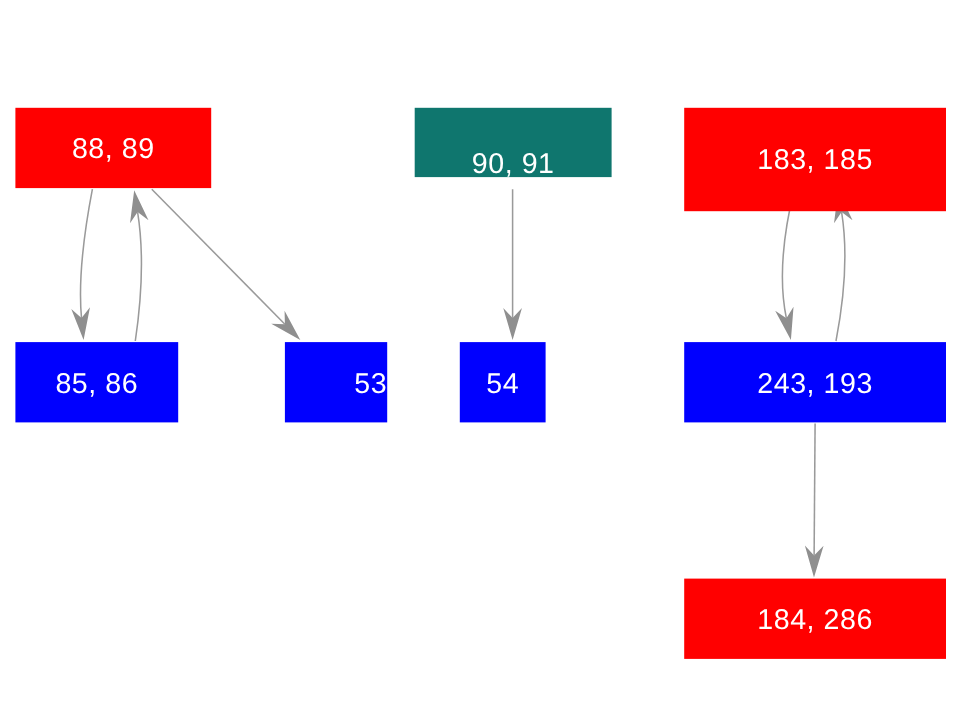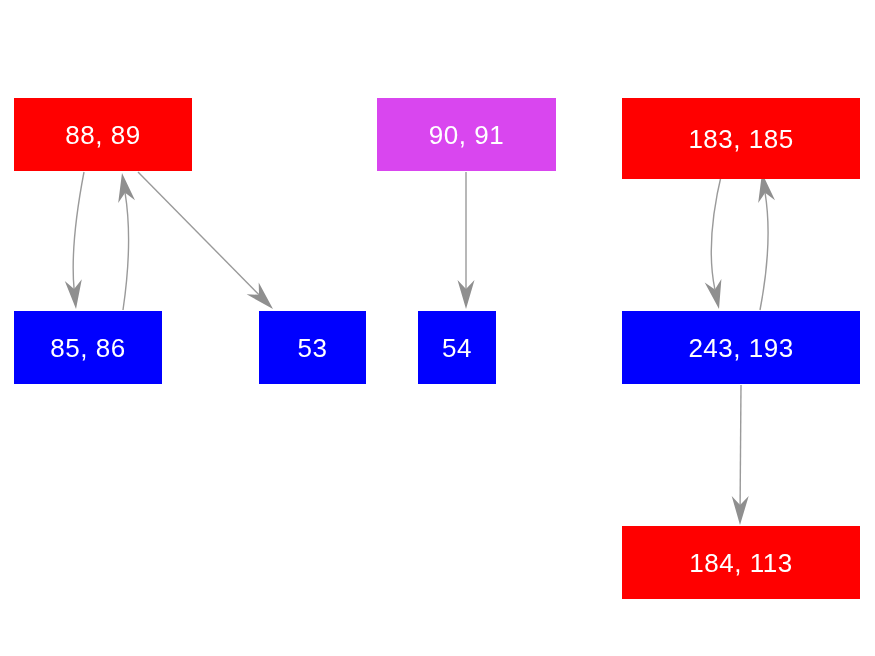--- a/index.html
+++ b/index.html
@@ -56,34 +56,34 @@
       <polygon points="719,289 704.7,262.4 714.9,269.4 721.4,258.9" fill="#8f8f8f"></polygon>
       <path d="M 760 290 Q 773 222 765.1 172.8" fill="none" stroke="#9a9a9a" stroke-width="1.4"></path>
       <polygon points="762,153 775.0,180.3 765.1,172.8 758.2,183.0" fill="#8f8f8f"></polygon>
       <path d="M 741 365 Q 740.5 435 740.1 485.0" fill="none" stroke="#9a9a9a" stroke-width="1.4"></path>
       <polygon points="740,505 731.7,475.9 740.1,485.0 748.7,476.1" fill="#8f8f8f"></polygon>
     </svg>
 
 <div class="node" style="left: 14px; top: 78px; width: 178px; height: 73px; background: rgb(255, 0, 0);">
       <span class="node-label" style="color: rgb(255, 255, 255);">88, 89</span>
     </div>
-    <div class="node" style="left: 377px; top: 78px; width: 179px; height: 73px; background: #d946ef;">
+    <div class="node" style="left: 377px; top: 78px; width: 179px; height: 63px; background: #0f766e; align-items: flex-end;">
       <span class="node-label" style="color: rgb(255, 255, 255);">90, 91</span>
     </div>
-    <div class="node" style="left: 622px; top: 78px; width: 238px; height: 81px; background: rgb(255, 0, 0); align-items: center;">
+    <div class="node" style="left: 622px; top: 78px; width: 238px; height: 94px; background: rgb(255, 0, 0); align-items: center;">
       <span class="node-label" style="color: rgb(255, 255, 255);">183, 185</span>
     </div>
     <div class="node" style="left: 14px; top: 291px; width: 148px; height: 73px; background: rgb(0, 0, 255);">
       <span class="node-label" style="color: rgb(255, 255, 255);">85, 86</span>
     </div>
-    <div class="node" style="left: 259px; top: 291px; width: 107px; height: 73px; background: rgb(0, 0, 255);">
+    <div class="node" style="left: 259px; top: 291px; width: 93px; height: 73px; background: rgb(0, 0, 255); justify-content: flex-end;">
       <span class="node-label" style="color: rgb(255, 255, 255);">53</span>
     </div>
     <div class="node" style="left: 418px; top: 291px; width: 78px; height: 73px; background: rgb(0, 0, 255);">
       <span class="node-label" style="color: rgb(255, 255, 255);">54</span>
     </div>
     <div class="node" style="left: 622px; top: 291px; width: 238px; height: 73px; background: rgb(0, 0, 255);">
       <span class="node-label" style="color: rgb(255, 255, 255);">243, 193</span>
     </div>
     <div class="node" style="left: 622px; top: 506px; width: 238px; height: 73px; background: rgb(255, 0, 0);">
-      <span class="node-label" style="color: rgb(255, 255, 255);">184, 113</span>
+      <span class="node-label" style="color: rgb(255, 255, 255);">184, 286</span>
     </div>
   </div>
 
 </body></html>

